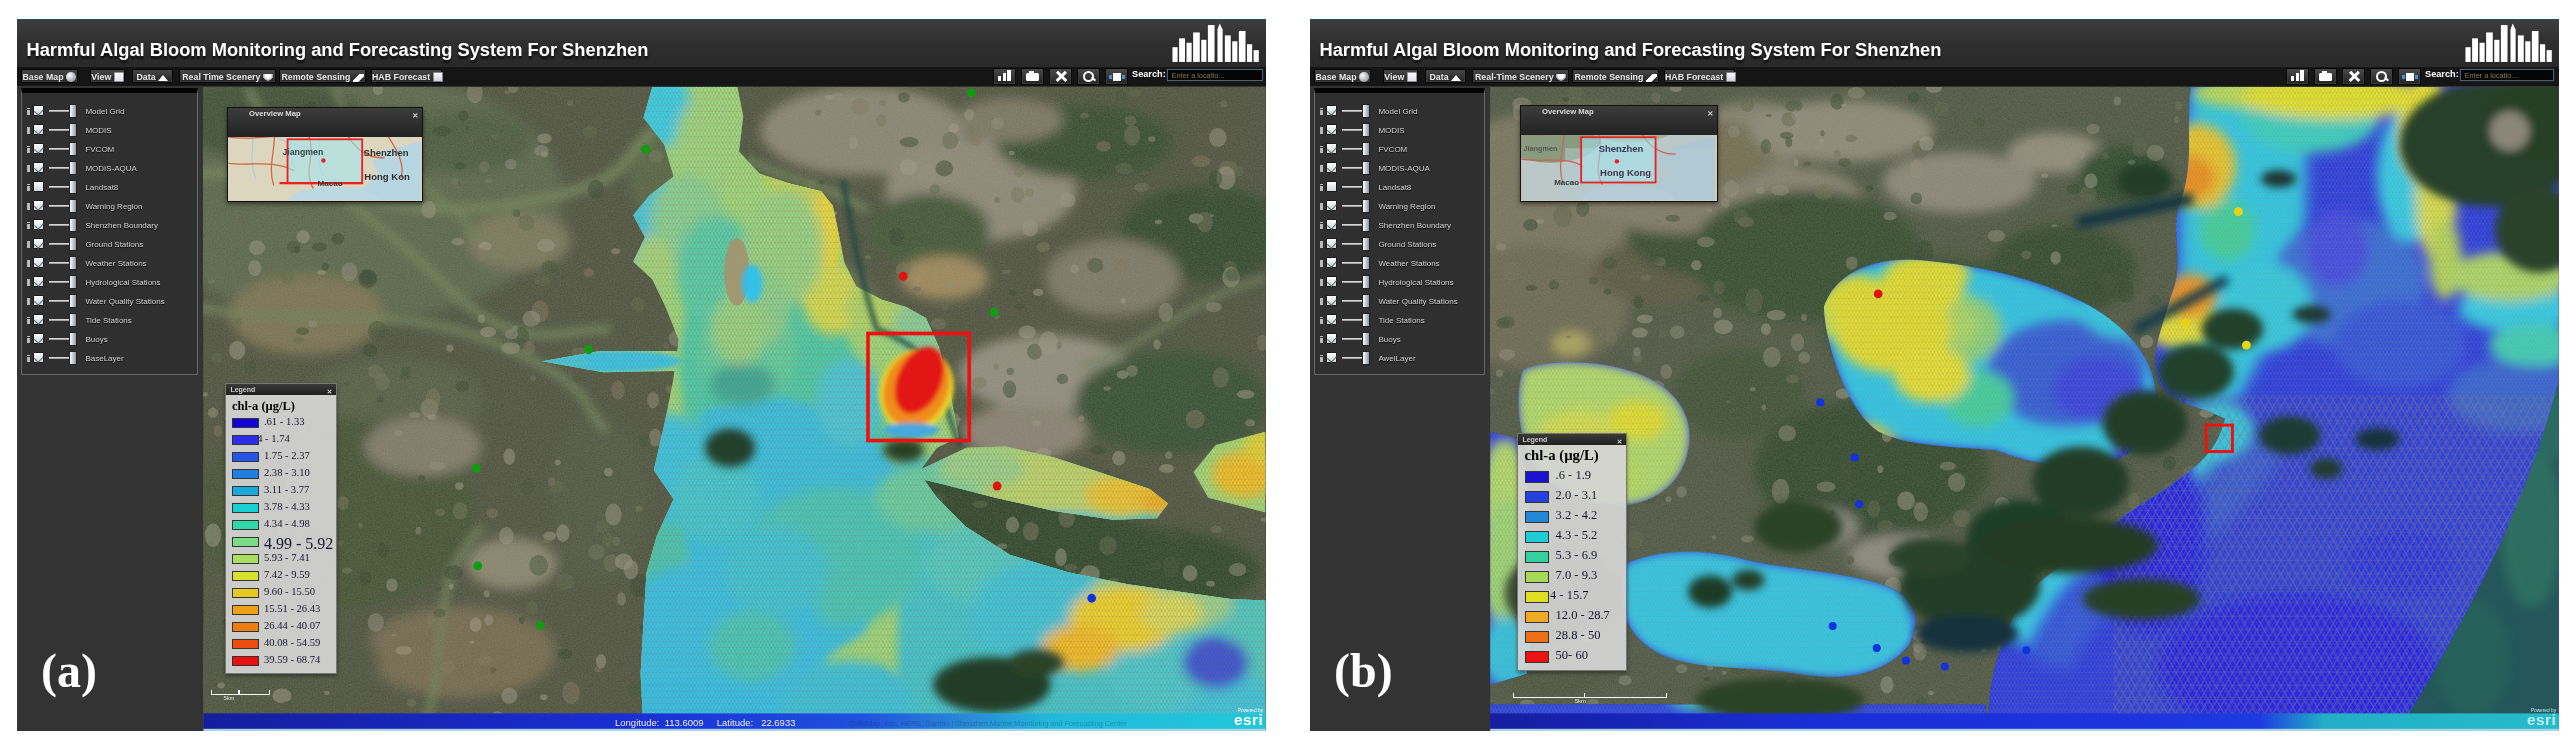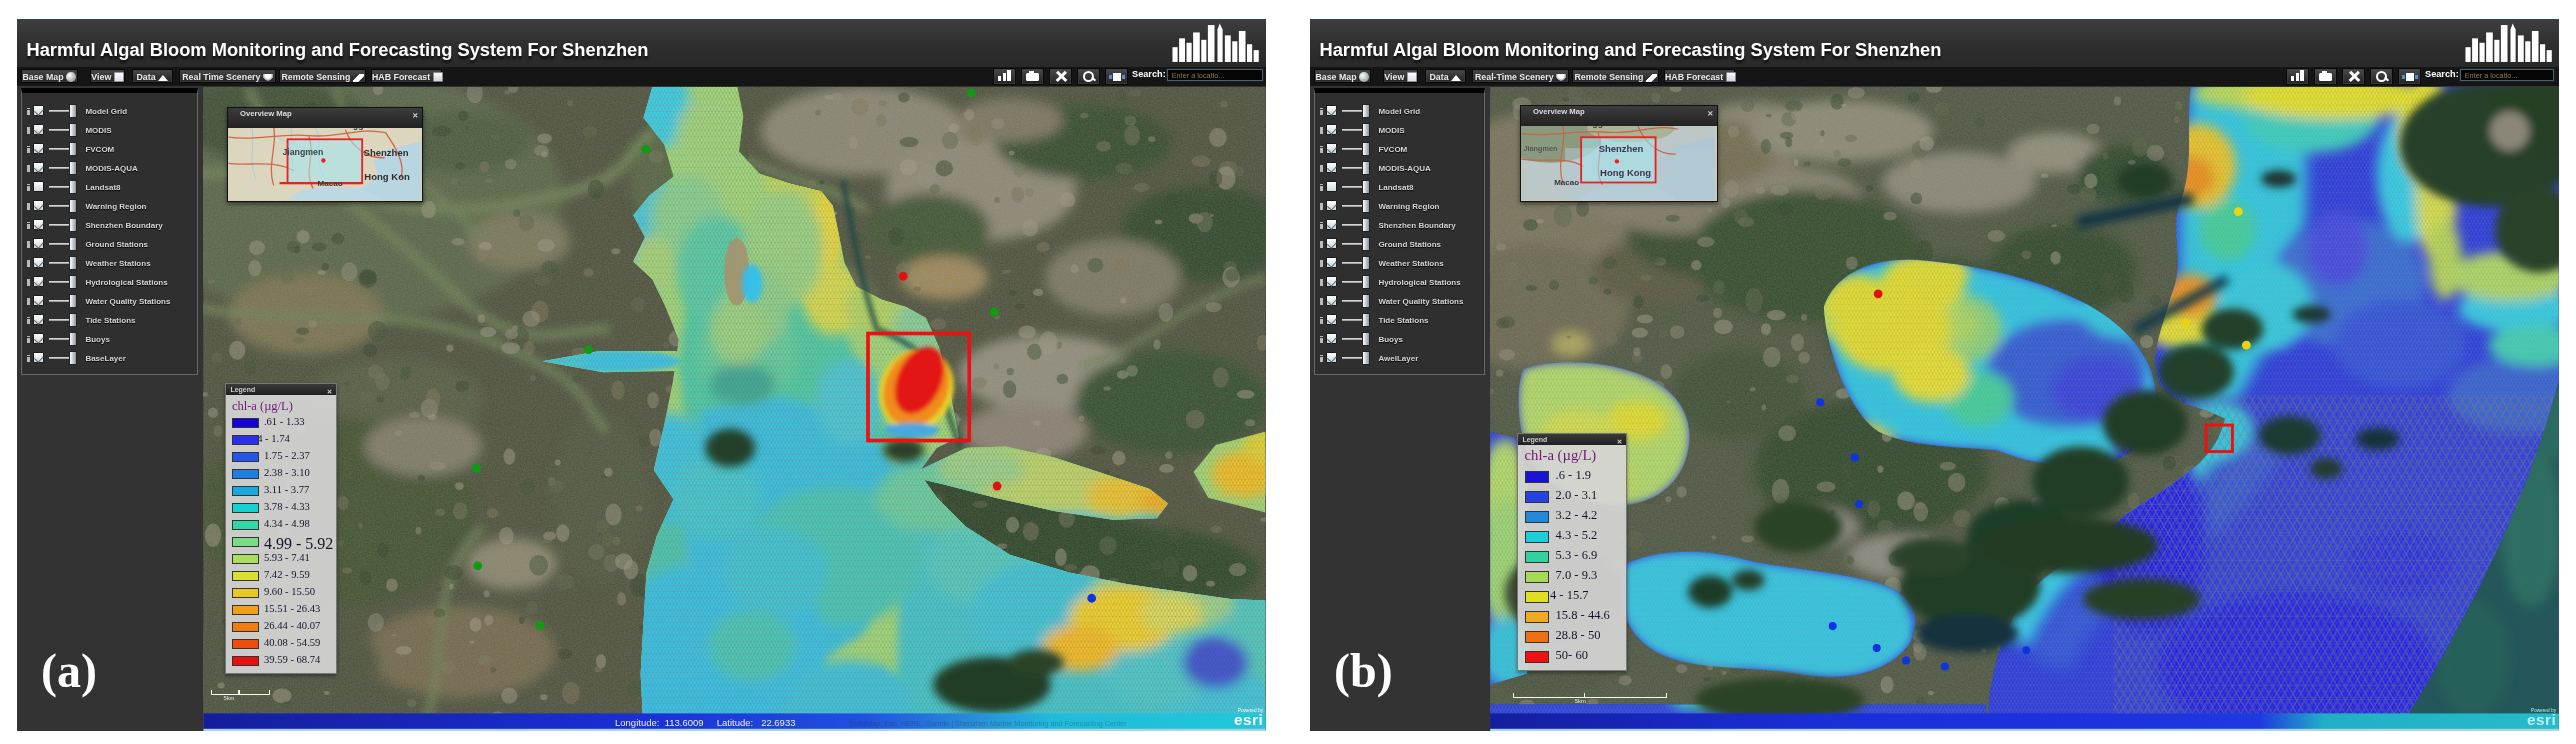--- a/index.html
+++ b/index.html
@@ -16,31 +16,31 @@
 .sinp{position:absolute;top:1.5px;height:12.5px;background:#050505;border:0.7px solid #49606e;box-shadow:0 0 0 0.7px #222 ;color:#8a7a55;font-size:7.3px;line-height:12.5px;padding-left:3.7px;box-sizing:border-box;overflow:hidden;white-space:nowrap}
 .sb{position:absolute;left:0;top:68px;width:186px;height:644px;background:#333}
 .sblist{position:absolute;left:4.4px;top:0.7px;width:177px;height:287px;background:#2f2f2f;border:0.7px solid #686868;border-top:5.1px solid #010101;box-sizing:border-box}
 .lrow{position:relative;height:19px}
 .lrow .dots{position:absolute;left:4.4px;top:5.9px;width:2.9px;height:6.6px;background:linear-gradient(#bbb 0 1.5px,transparent 1.5px 2.2px,#bbb 2.2px 3.7px,transparent 3.7px 4.4px,#bbb 4.4px 5.9px)}
 .lrow .cb{position:absolute;left:10.3px;top:2.9px;width:11px;height:11px;background:linear-gradient(#fdfdfd,#cfd6da);border:0.7px solid #1a1a1a;border-radius:1.5px;box-sizing:border-box}
 .lrow .cb:after{content:"";position:absolute;left:1.5px;top:1.5px;width:6.6px;height:5.1px;border-left:1.5px solid #57676f;border-bottom:1.5px solid #57676f;transform:rotate(-48deg)}
 .lrow .cb.un:after{display:none}
 .lrow .sl{position:absolute;left:27px;top:7.7px;width:21px;height:2.2px;background:linear-gradient(#eee,#888)}
 .lrow .hd{position:absolute;left:47px;top:1.5px;width:8px;height:14.7px;background:linear-gradient(90deg,#fff,#b9c2c8 60%,#8d989e);border:0.7px solid #222;border-radius:0.7px;box-sizing:border-box}
-.lrow .lb{position:absolute;left:63px;top:4.4px;font-size:8px;font-weight:bold;color:#d6d6d6;white-space:nowrap;text-shadow:0 0.7px 0.7px #000}
+.lrow .lb{position:absolute;left:63px;top:4.4px;font-size:8px;font-weight:normal;color:#d6d6d6;white-space:nowrap;text-shadow:0 0.7px 0.7px #000}
 .plab{position:absolute;left:24px;top:556px;font-family:"Liberation Serif",serif;font-weight:bold;font-size:48px;color:#fff}
 .map{position:absolute;top:68px;overflow:hidden}
 .map>svg{position:absolute;left:0;top:0}
 .inset{position:absolute;background:#d9d3bd;border:0.7px solid #111;box-shadow:0 1.5px 4.4px rgba(0,0,0,.5)}
-.ititle{position:absolute;left:0;top:0;right:0;height:20px;background:linear-gradient(#3c3c3c,#222);color:#ddd;font-size:7.7px;font-weight:bold;line-height:12.5px;padding-left:12px}
+.ititle{position:absolute;left:0;top:0;right:0;height:29px;background:linear-gradient(#3c3c3c,#222);color:#ddd;font-size:7.7px;font-weight:bold;line-height:12.5px;padding-left:21px}
 .ititle .x{position:absolute;right:3.7px;top:2.2px;color:#ccc;font-size:7.3px}
 .legend{position:absolute;background:rgba(213,213,213,.93);border:0.7px solid #777;box-shadow:0 1.5px 3.7px rgba(0,0,0,.4)}
 .ltitle{position:absolute;left:0;top:0;right:0;height:11px;background:linear-gradient(#3a3a3a,#202020);color:#ccc;font-size:7px;font-weight:bold;line-height:11px;padding-left:4.4px}
 .ltitle .x{position:absolute;right:3.7px;top:1.5px;font-size:6.6px}
-.lhead{font-family:"Liberation Serif",serif;font-weight:normal;color:#701a75}
+.lhead{font-family:"Liberation Serif",serif;font-weight:bold;color:#000000}
 .lrow2{position:relative;font-family:"Liberation Serif",serif;color:#14142c;white-space:nowrap}
 .lrow2 .sw{position:absolute;border:0.7px solid #333;box-sizing:border-box}
 .sbar{position:absolute;left:0;bottom:0;height:17.6px;width:100%}
 .sbar .coord{position:absolute;top:3.7px;font-size:9.5px;color:#e9eef6;letter-spacing:0;white-space:nowrap}
 .sbar .attr{position:absolute;top:5.1px;font-size:7.3px;color:#063a52;opacity:.35;white-space:nowrap}
 .esri{position:absolute;font-weight:bold;color:#fff;font-size:15.4px;letter-spacing:0.4px}
 .esri small{display:block;font-size:4.8px;font-weight:normal;text-align:right;margin-bottom:-2.2px;letter-spacing:0}
 .scaleb{position:absolute;height:3.7px;border-left:1.5px solid #fff;border-right:1.5px solid #fff;border-bottom:1.5px solid #fff;opacity:.95}
 .scaleb i{position:absolute;left:46%;top:0;width:1.5px;height:3.7px;background:#fff}
 .scaleb b{position:absolute;left:20%;top:5.1px;color:#eee;font-size:5.9px;font-weight:normal}
@@ -1885,21 +1885,21 @@
       <div class="ltitle">Legend<span class="x">✕</span></div>
       <div class="lhead" style="position:absolute;left:6.6px;top:13.2px;font-size:14.7px">chl-a (µg/L)</div>
       <div style="position:absolute;left:6.6px;top:34px">
         <div class="lrow2" style="height:20px;font-size:12.5px"><span class="sw" style="left:0;top:2.9px;width:24px;height:12.5px;background:#1a14d2"></span><span style="margin-left:31px">.6 - 1.9</span></div>
         <div class="lrow2" style="height:20px;font-size:12.5px"><span class="sw" style="left:0;top:2.9px;width:24px;height:12.5px;background:#2442e0"></span><span style="margin-left:31px">2.0 - 3.1</span></div>
         <div class="lrow2" style="height:20px;font-size:12.5px"><span class="sw" style="left:0;top:2.9px;width:24px;height:12.5px;background:#2388d8"></span><span style="margin-left:31px">3.2 - 4.2</span></div>
         <div class="lrow2" style="height:20px;font-size:12.5px"><span class="sw" style="left:0;top:2.9px;width:24px;height:12.5px;background:#1ecdd8"></span><span style="margin-left:31px">4.3 - 5.2</span></div>
         <div class="lrow2" style="height:20px;font-size:12.5px"><span class="sw" style="left:0;top:2.9px;width:24px;height:12.5px;background:#35d0a0"></span><span style="margin-left:31px">5.3 - 6.9</span></div>
         <div class="lrow2" style="height:20px;font-size:12.5px"><span class="sw" style="left:0;top:2.9px;width:24px;height:12.5px;background:#a8d858"></span><span style="margin-left:31px">7.0 - 9.3</span></div>
         <div class="lrow2" style="height:20px;font-size:12.5px"><span class="sw" style="left:0;top:2.9px;width:24px;height:12.5px;background:#dede24"></span><span style="margin-left:16px">9.4 - 15.7</span></div>
-        <div class="lrow2" style="height:20px;font-size:12.5px"><span class="sw" style="left:0;top:2.9px;width:24px;height:12.5px;background:#eeaa22"></span><span style="margin-left:31px">15.8 - 44.6</span></div>
+        <div class="lrow2" style="height:20px;font-size:12.5px"><span class="sw" style="left:0;top:2.9px;width:24px;height:12.5px;background:#eeaa22"></span><span style="margin-left:31px">12.0 - 28.7</span></div>
         <div class="lrow2" style="height:20px;font-size:12.5px"><span class="sw" style="left:0;top:2.9px;width:24px;height:12.5px;background:#ee7014"></span><span style="margin-left:31px">28.8 - 50</span></div>
         <div class="lrow2" style="height:20px;font-size:12.5px"><span class="sw" style="left:0;top:2.9px;width:24px;height:12.5px;background:#ee1212"></span><span style="margin-left:31px">50- 60</span></div>
       </div>
     </div>
     <div class="scaleb" style="left:23px;top:606px;width:152px">
         <i></i>
         <b style="left:40%">5km</b>
       </div>
     <div class="esri" style="right:2.9px;bottom:2.2px;color:#bfeef2"><small>Powered by</small>esri</div>
   </div>

